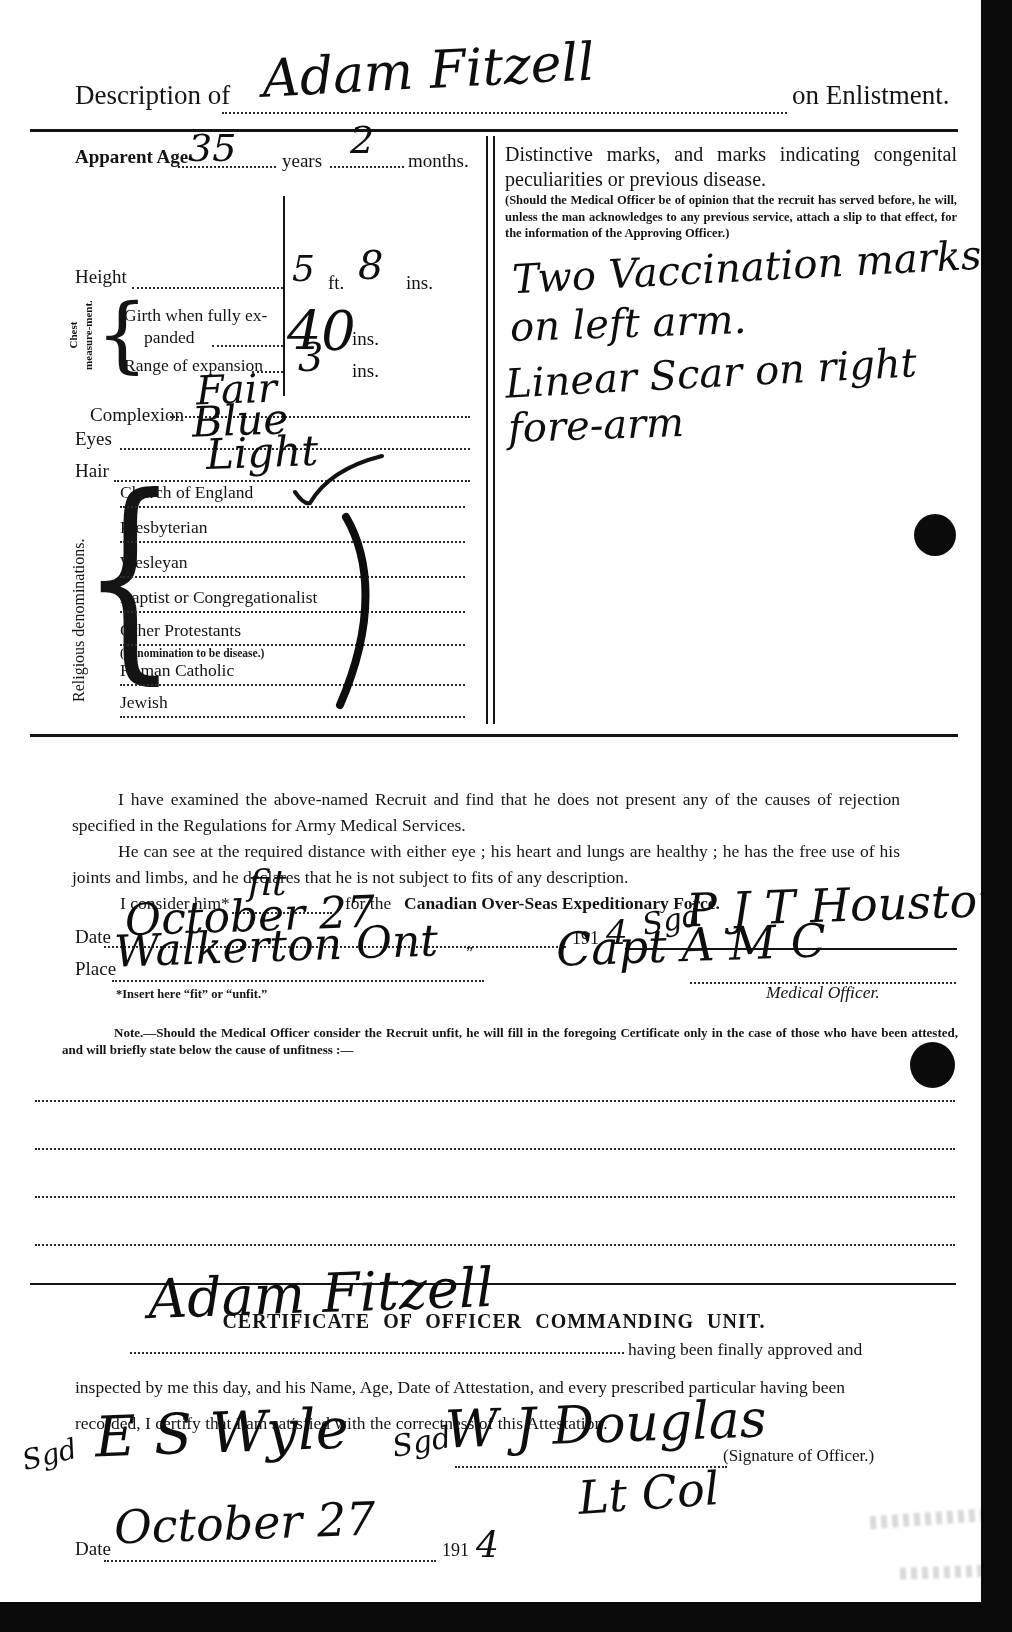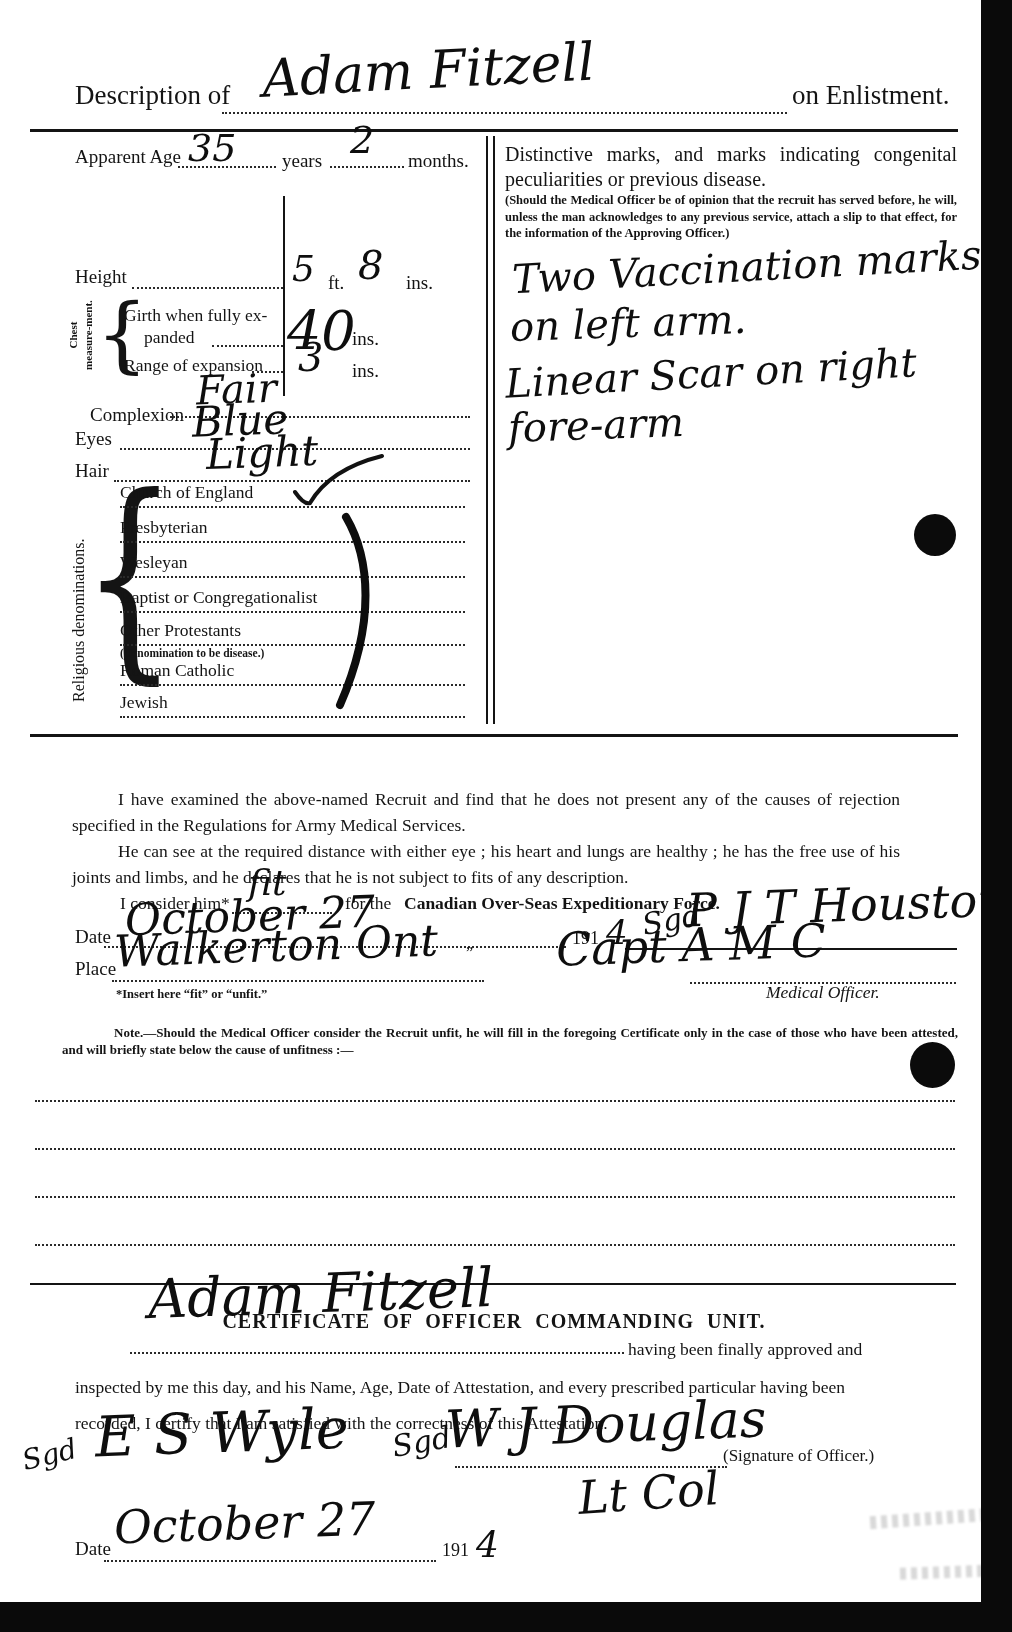--- a/index.html
+++ b/index.html
@@ -25,21 +25,21 @@
 <div id="page">
 
   <span class="abs" style="left:75px;top:80px;font-size:27px;">Description of</span>
   <div class="abs dot" style="left:222px;top:112px;width:565px;"></div>
   <span class="abs hw" style="left:262px;top:40px;font-size:52px;transform:rotate(-3deg);">Adam Fitzell</span>
   <span class="abs" style="left:792px;top:80px;font-size:27px;">on Enlistment.</span>
   <div class="abs sol" style="left:30px;top:129px;width:928px;height:3px;"></div>
 
   <div class="abs" style="left:486px;top:136px;height:588px;width:5px;border-left:2px solid #141414;border-right:2px solid #141414;"></div>
 
-  <span class="abs lbl" style="left:75px;top:146px;">Apparent Age</span>
+  <span class="abs lbl" style="left:75px;top:146px;font-weight:bold;">Apparent Age</span>
   <div class="abs dot" style="left:178px;top:166px;width:98px;"></div>
   <span class="abs hw" style="left:188px;top:126px;font-size:38px;">35</span>
   <span class="abs lbl" style="left:282px;top:150px;">years</span>
   <div class="abs dot" style="left:330px;top:166px;width:74px;"></div>
   <span class="abs hw" style="left:350px;top:118px;font-size:38px;">2</span>
   <span class="abs lbl" style="left:408px;top:150px;">months.</span>
 
   <div class="abs sol" style="left:283px;top:196px;width:2px;height:200px;"></div>
 
   <span class="abs lbl" style="left:75px;top:266px;">Height</span>

